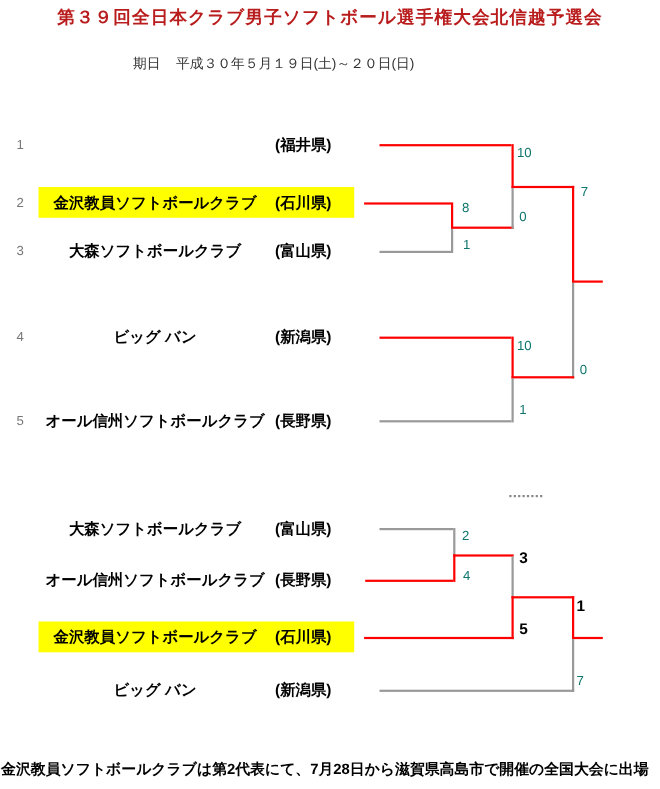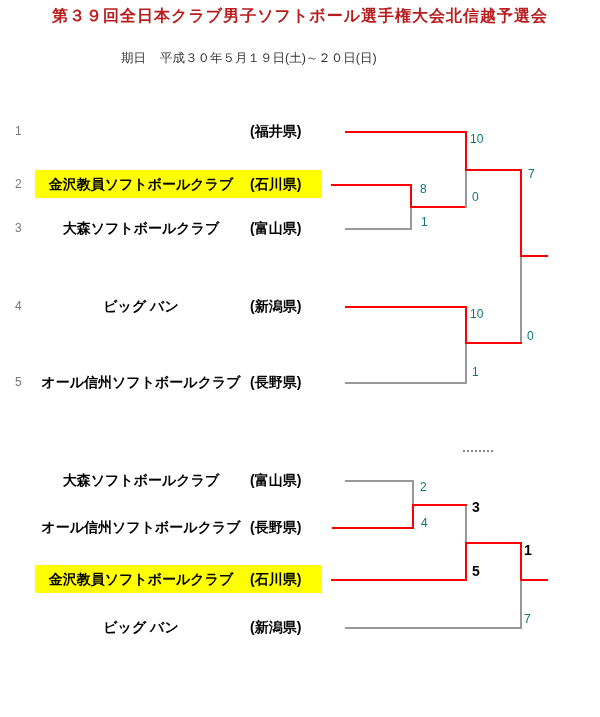--- a/index.html
+++ b/index.html
@@ -130,14 +130,15 @@
   <i class="ln v gray" style="left:520px;top:581px;height:48px"></i>
   <i class="ln h gray" style="left:345px;top:627px;width:177px"></i>
 
   <span class="score" style="left:420px;top:481px">2</span>
   <span class="score big" style="left:472px;top:500px">3</span>
   <span class="score" style="left:421px;top:517px">4</span>
   <span class="score big" style="left:524px;top:543px">1</span>
   <span class="score big" style="left:472px;top:564px">5</span>
   <span class="score" style="left:524px;top:613px">7</span>
 
+  <div id="footer-note" class="abs">金沢教員ソフトボールクラブは第2代表にて、7月28日から滋賀県高島市で開催の全国大会に出場</div>
 
 </div>
 
 </body></html>

